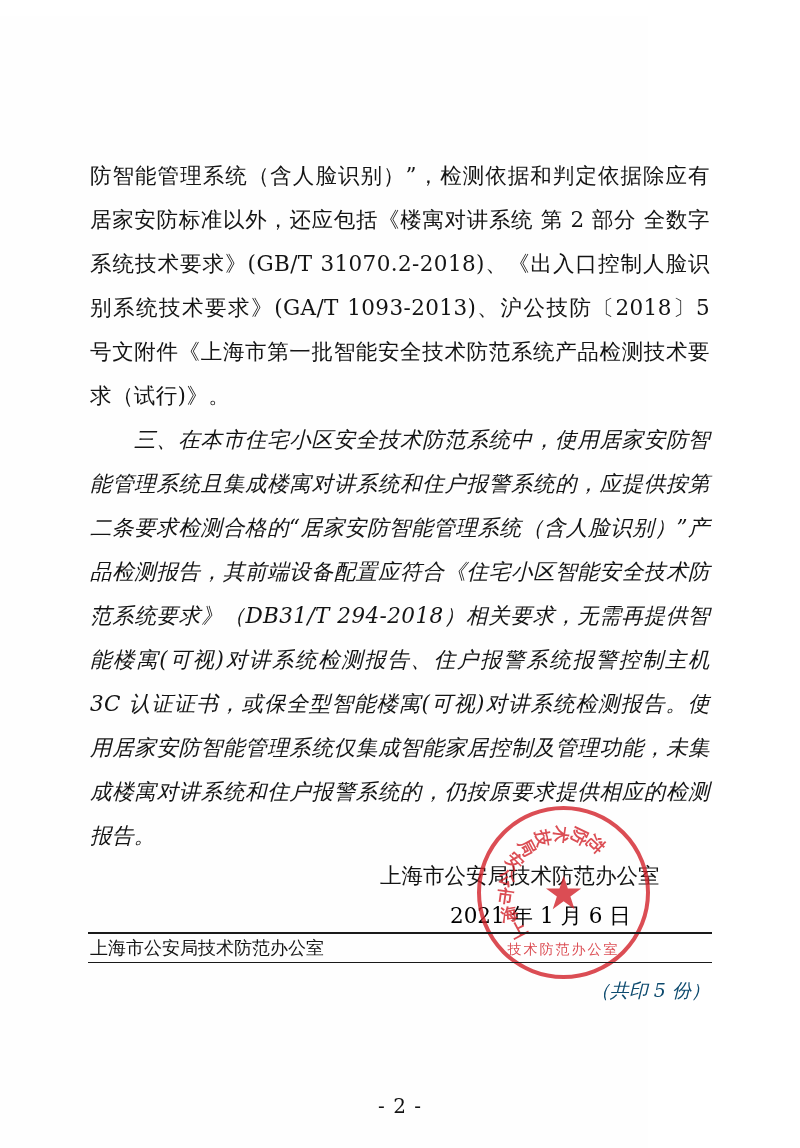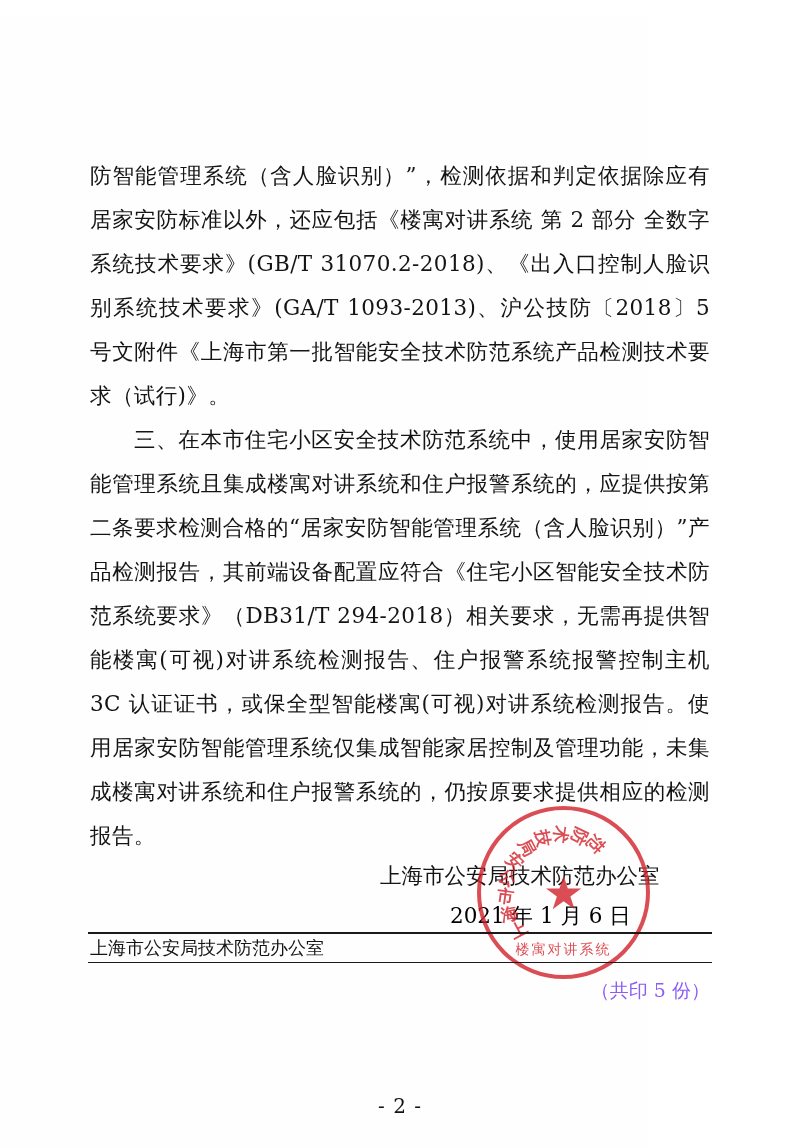--- a/index.html
+++ b/index.html
@@ -41,20 +41,21 @@
     margin: 0 0 0 0;
     color: #141414;
   }
 
   .para.indent {
     text-indent: 44px;
   }
 
   .para + .para {
     margin-top: 0px;
+    font-style: italic;
   }
 
   
   .sign-block {
     position: absolute;
     left: 380px;
     top: 840px;
     width: 320px;
     text-align: left;
   }
@@ -147,21 +148,22 @@
     padding-right: 14px;
   }
   .copies {
     position: absolute;
     left: 90px;
     top: 962px;
     width: 620px;
     text-align: right;
     padding-right: 36px;
     font-size: 19px;
-    color: #8b5cf6;
+    color: #0c4a6e;
+    font-style: italic;
   }
 
   .page-number {
     position: absolute;
     left: 0;
     top: 1078px;
     width: 800px;
     text-align: center;
     font-size: 20px;
     color: #141414;
@@ -190,21 +192,21 @@
       <span style="transform: rotate(-100deg) translate(0,-66px) rotate(90deg);">海</span>
       <span style="transform: rotate(-82deg) translate(0,-66px) rotate(90deg);">市</span>
       <span style="transform: rotate(-64deg) translate(0,-66px) rotate(90deg);">公</span>
       <span style="transform: rotate(-46deg) translate(0,-66px) rotate(90deg);">安</span>
       <span style="transform: rotate(-28deg) translate(0,-66px) rotate(90deg);">局</span>
       <span style="transform: rotate(-10deg) translate(0,-66px) rotate(90deg);">技</span>
       <span style="transform: rotate(8deg) translate(0,-66px) rotate(90deg);">术</span>
       <span style="transform: rotate(26deg) translate(0,-66px) rotate(90deg);">防</span>
       <span style="transform: rotate(44deg) translate(0,-66px) rotate(90deg);">范</span>
     </div>
-    <div class="bottom-text">楼寓对讲系统</div>
+    <div class="bottom-text">技术防范办公室</div>
   </div>
 
   <div class="footer-rule"></div>
   <div class="footer-rule second"></div>
 
   <div class="footer-row">
     <div class="left">上海市公安局技术防范办公室</div>
   </div>
 
   <div class="copies">（共印 5 份）</div>

